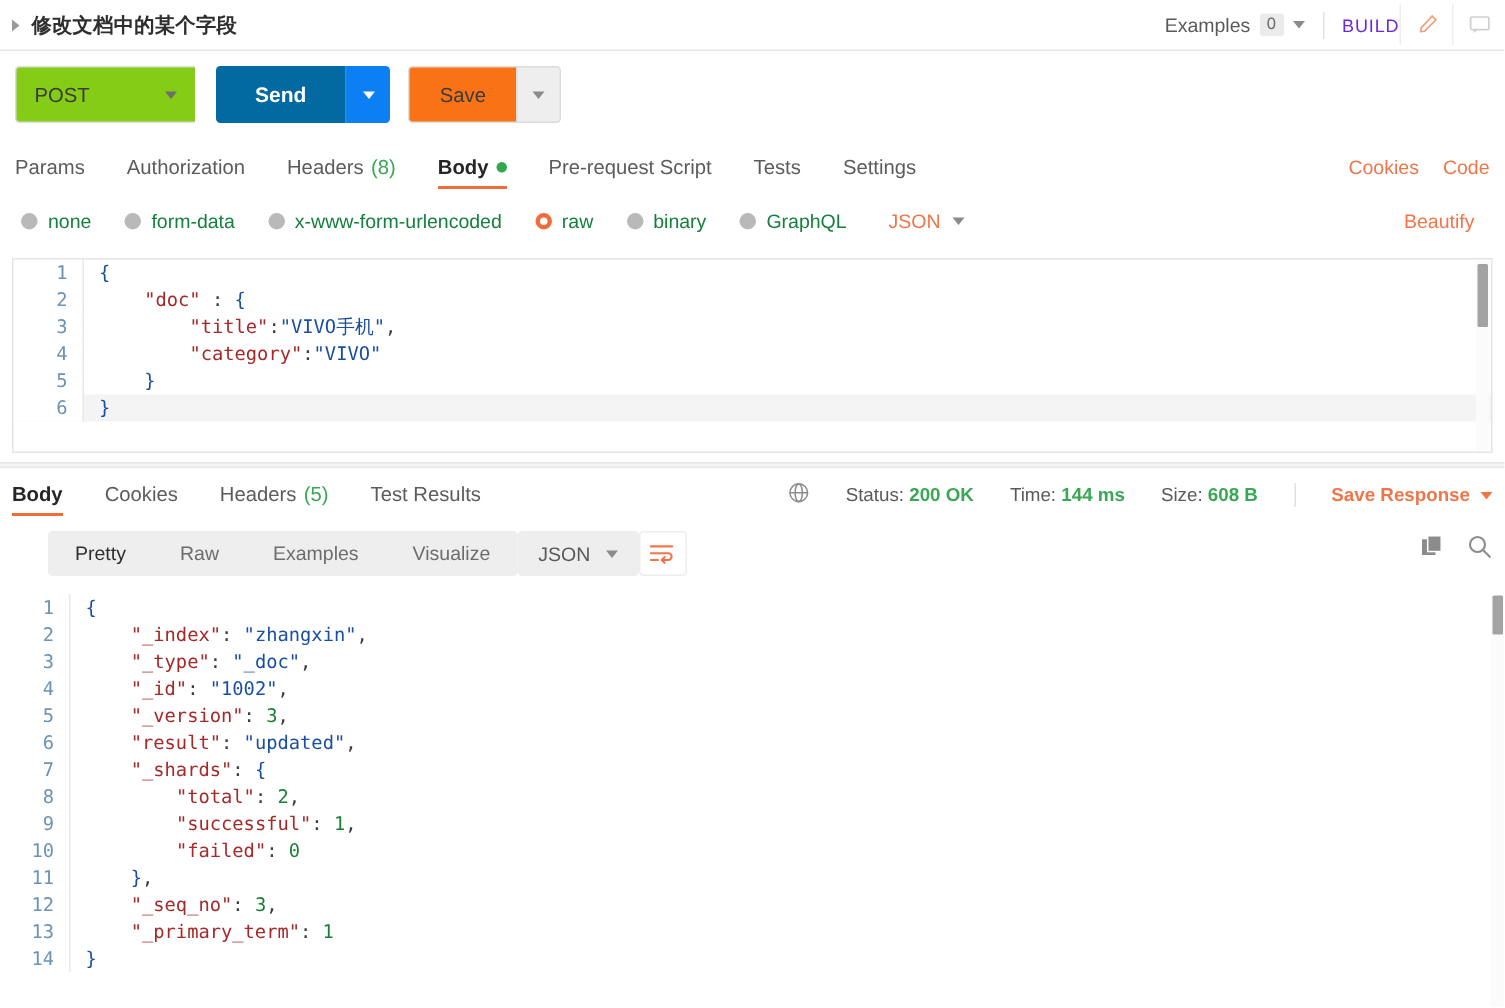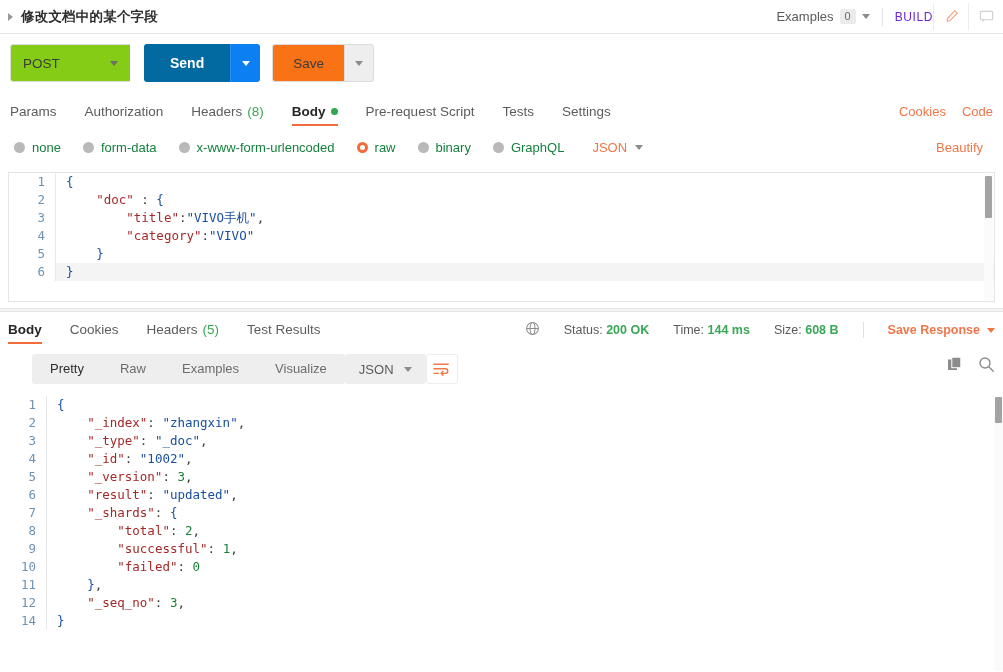--- a/index.html
+++ b/index.html
@@ -444,20 +444,24 @@
         </div>
         <div class="cline">
           <div class="gutter">11</div>
           <div class="ctext"><span class="p"> </span><span class="p"> </span><span class="p"> </span><span class="p"> </span><span class="br">}</span><span class="p">,</span></div>
         </div>
         <div class="cline">
           <div class="gutter">12</div>
           <div class="ctext"><span class="p"> </span><span class="p"> </span><span class="p"> </span><span class="p"> </span><span class="k">"_seq_no"</span><span class="p">:</span><span class="p"> </span><span class="n">3</span><span class="p">,</span></div>
         </div>
         <div class="cline">
+          <div class="gutter">13</div>
+          <div class="ctext"><span class="p"> </span><span class="p"> </span><span class="p"> </span><span class="p"> </span><span class="k">"_primary_term"</span><span class="p">:</span><span class="p"> </span><span class="n">1</span></div>
+        </div>
+        <div class="cline">
           <div class="gutter">14</div>
           <div class="ctext"><span class="br">}</span></div>
         </div>
       </div>
     <div class="vscroll" style="right:0;">
       <div class="vthumb" style="top:0;height:26px;"></div>
     </div>
   </div>
 
 </div>

